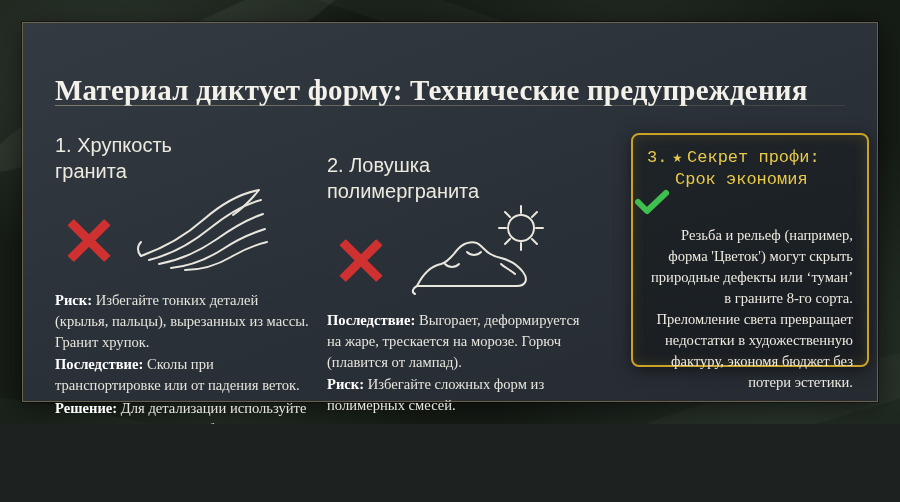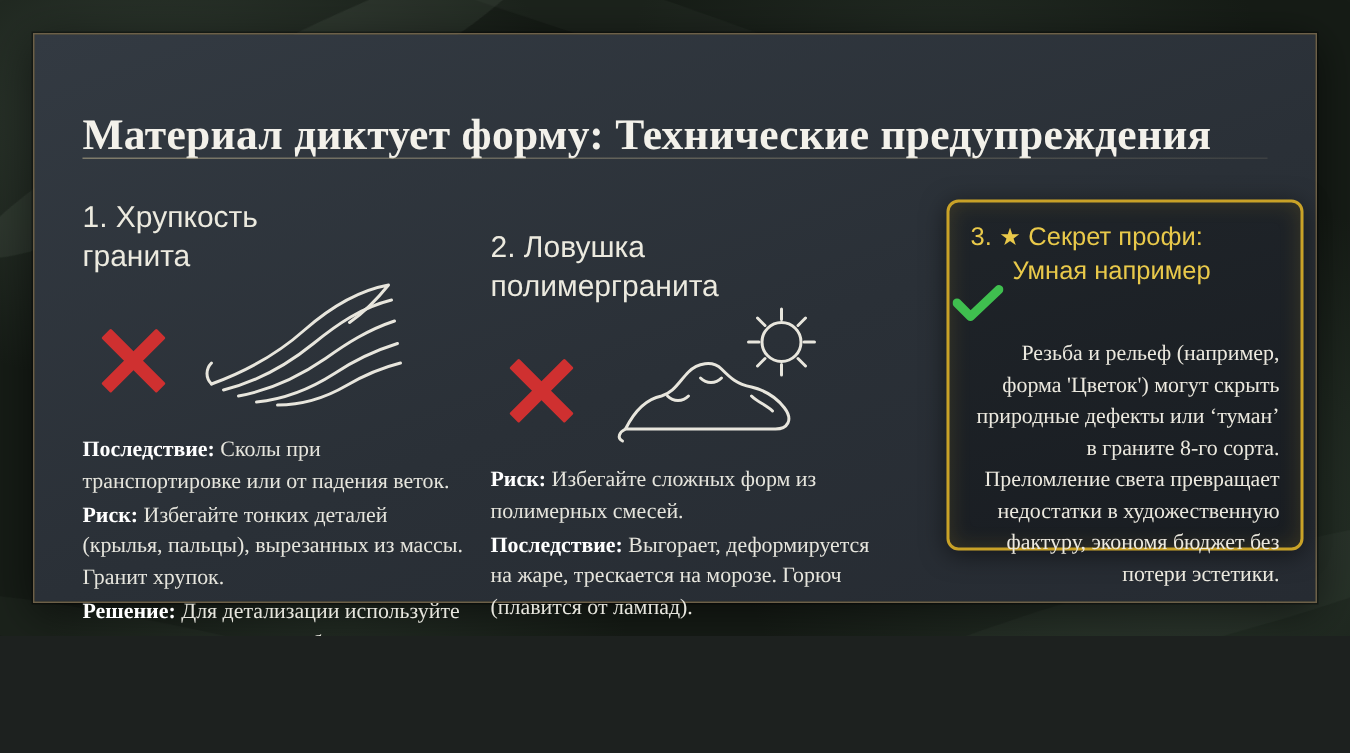--- a/index.html
+++ b/index.html
@@ -133,21 +133,21 @@
     border: 2px solid #c9a227;
     border-radius: 8px;
     box-shadow: 0 0 14px rgba(201,162,39,0.18) inset, 0 3px 16px rgba(0,0,0,0.5);
     padding: 12px 14px 14px 14px;
     box-sizing: border-box;
   }
   .card-head {
     font-size: 17px;
     color: #e9c94a;
     line-height: 1.3;
-    font-family: Liberation Sans, sans-serif;
+    font-family: Liberation Mono, monospace;
     position: relative;
   }
   .card-head .star {
     color: #e9c94a;
     font-size: 16px;
     margin: 0 5px;
   }
   .card-head .l2 { display: block; margin-left: 28px; }
   .check {
     position: absolute;
@@ -192,22 +192,22 @@
             <path d="M8 74 C30 66 52 54 70 38 C86 24 104 12 126 8 C118 18 110 26 100 33"></path>
             <path d="M16 78 C40 72 60 60 76 47 C92 34 108 23 128 18"></path>
             <path d="M26 82 C48 78 68 68 84 57 C98 47 112 38 130 32"></path>
             <path d="M38 86 C58 84 76 76 90 67 C102 59 116 52 132 47"></path>
             <path d="M52 88 C70 88 86 82 98 75 C110 68 122 63 134 60"></path>
             <path d="M8 74 C4 70 4 64 8 60"></path>
           </svg>
         </div>
       </div>
       <div class="body-text">
+        <p><span class="lbl">Риск:</span><span> Избегайте тонких деталей (крылья, пальцы), вырезанных из массы. Гранит хрупок.</span></p>
         <p><span class="lbl">Последствие:</span><span> Сколы при транспортировке или от падения веток.</span></p>
-        <p><span class="lbl">Риск:</span><span> Избегайте тонких деталей (крылья, пальцы), вырезанных из массы. Гранит хрупок.</span></p>
         <p><span class="lbl">Решение:</span><span> Для детализации используйте вставки из мрамора или бронзу.</span></p>
       </div>
     </div>
 
     <div class="col col2">
       <div class="col-head">2. Ловушка полимергранита</div>
       <div class="visual">
         <div class="xmark">
             <span></span>
             <span></span>
@@ -218,29 +218,29 @@
             <path d="M116 4 v7 M116 41 v7 M94 26 h7 M131 26 h7 M100 10 l5 5 M127 37 l5 5 M132 10 l-5 5 M105 37 l-5 5"></path>
             <path d="M12 84 C18 72 26 64 36 62 C44 60 48 52 54 46 C60 40 70 38 76 44 C82 50 86 54 96 56 C104 58 112 62 118 70 C124 78 120 84 112 84 Z"></path>
             <path d="M40 62 C44 66 50 66 54 62"></path>
             <path d="M62 50 C66 54 72 54 76 50"></path>
             <path d="M96 62 C100 66 106 68 110 72"></path>
             <path d="M12 84 C8 86 6 90 10 92"></path>
           </svg>
         </div>
       </div>
       <div class="body-text">
+        <p><span class="lbl">Последствие:</span><span> Выгорает, деформируется на жаре, трескается на морозе. Горюч (плавится от лампад).</span></p>
         <p><span class="lbl">Риск:</span><span> Избегайте сложных форм из полимерных смесей.</span></p>
-        <p><span class="lbl">Последствие:</span><span> Выгорает, деформируется на жаре, трескается на морозе. Горюч (плавится от лампад).</span></p>
       </div>
     </div>
 
     <div class="card">
       <div class="card-head">
         <span>3.</span><span class="star">★</span><span>Секрет профи:</span>
-        <span class="l2">Умная например</span>
+        <span class="l2">Срок экономия</span>
       </div>
       <div class="check">
         <svg width="34" height="26" viewBox="0 0 34 26" fill="none" stroke="#3fbf4f" stroke-width="6" stroke-linecap="round" stroke-linejoin="round">
           <path d="M3 13 L12 22 L31 4"></path>
         </svg>
       </div>
       <div class="card-body">Резьба и рельеф (например, форма 'Цветок') могут скрыть природные дефекты или ‘туман’ в граните 8-го сорта. Преломление света превращает недостатки в художественную фактуру, экономя бюджет без потери эстетики.</div>
     </div>
 
   </div>

